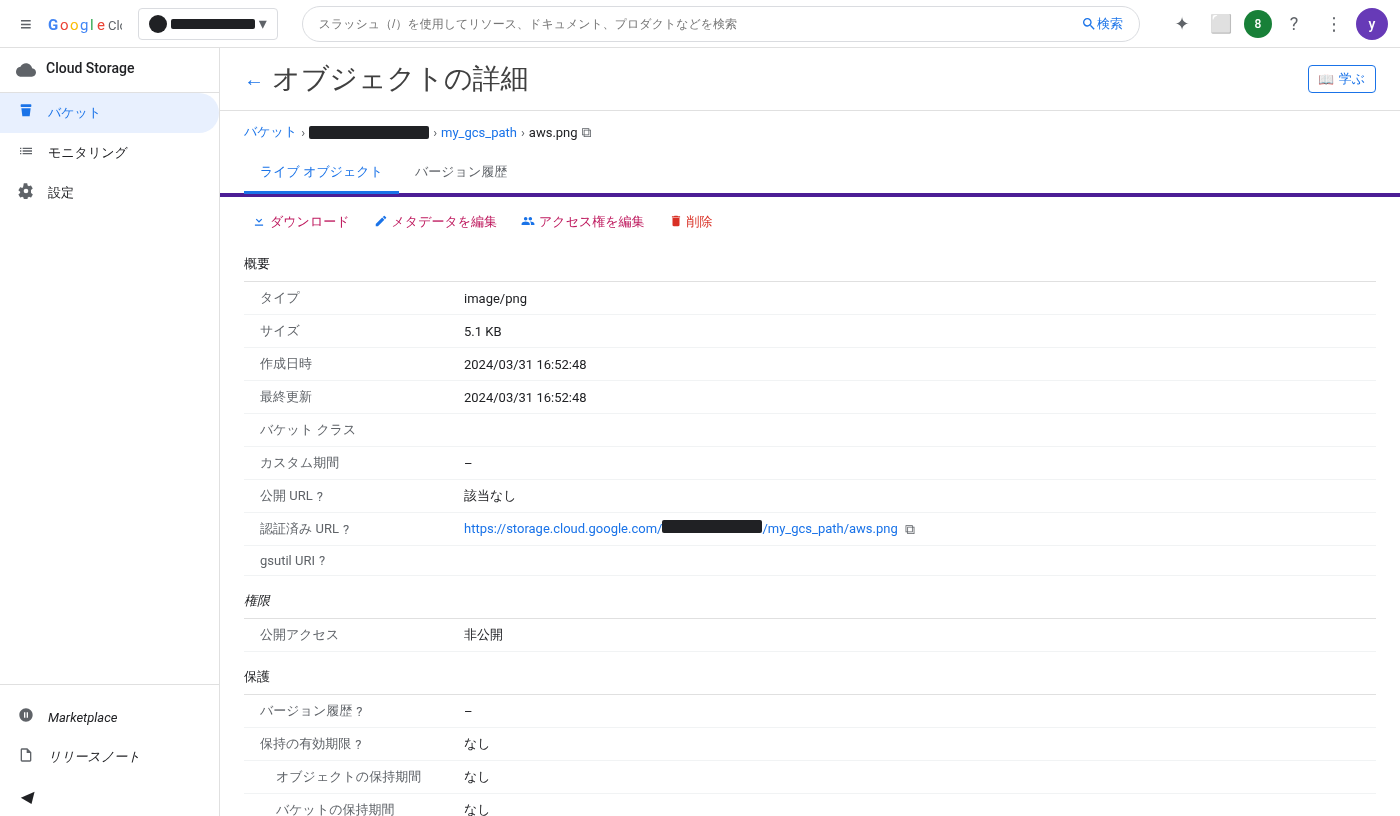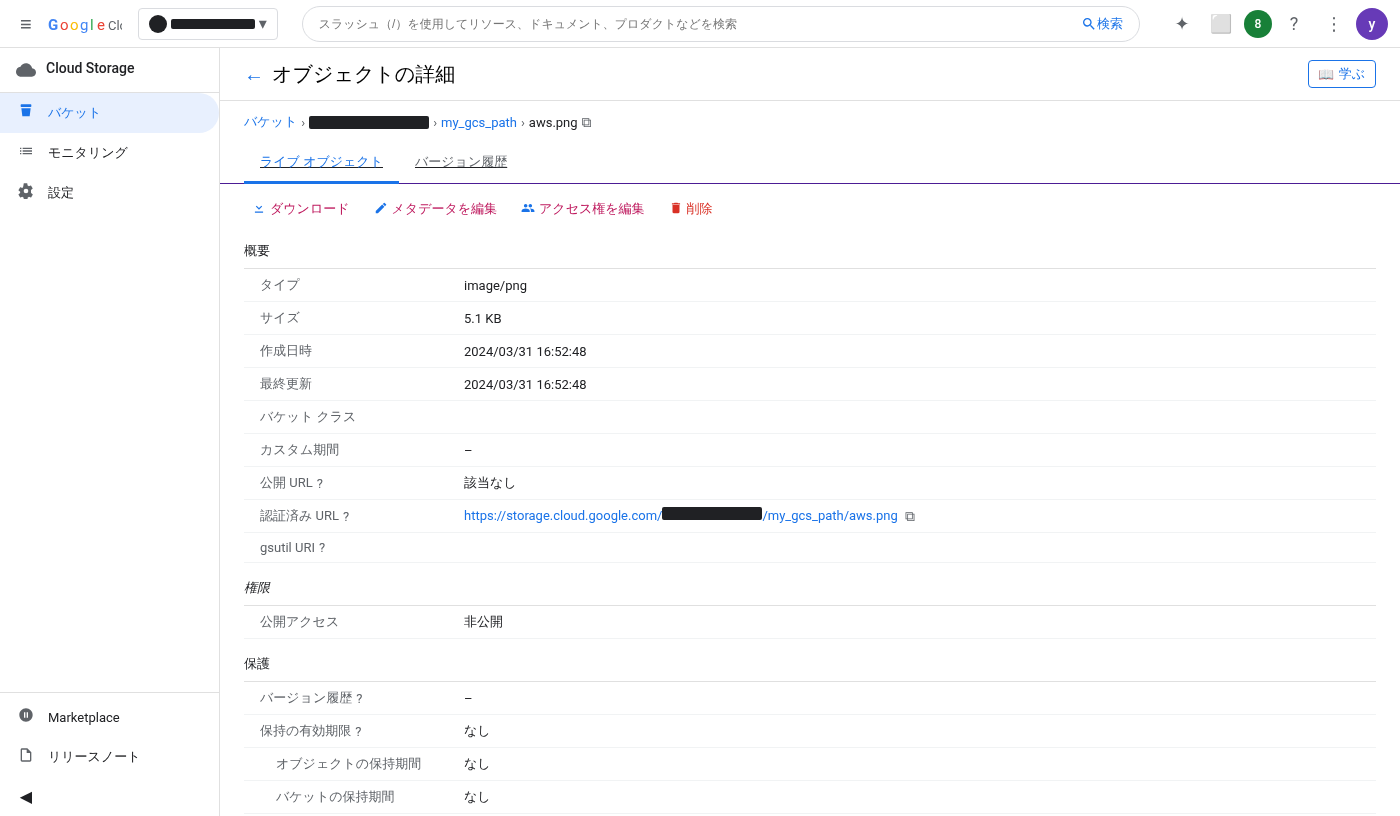--- a/index.html
+++ b/index.html
@@ -51,56 +51,55 @@
       display: flex; align-items: flex-start; gap: 10px;
       padding: 12px 16px; border-bottom: 1px solid #e0e0e0;
     }
     .sidebar-title { font-size: 14px; font-weight: 500; color: #202124; }
     .sidebar-item {
       display: flex; align-items: center; gap: 12px;
       padding: 10px 16px; cursor: pointer; color: #202124; font-size: 13px;
     }
     .sidebar-item.active { background: #e8f0fe; color: #1a73e8; border-radius: 0 20px 20px 0; }
     .sidebar-item .icon { font-size: 16px; width: 20px; text-align: center; }
-    .sidebar-bottom { margin-top: auto; border-top: 1px solid #e0e0e0; padding-top: 4px; }
+    .sidebar-bottom { margin-top: auto; border-top: 1px solid #e0e0e0; padding-top: 12px; font-style: italic; }
 
     
     .main {
       margin-left: 220px; margin-top: 48px; padding: 0;
       min-height: calc(816px - 48px); overflow-y: auto;
     }
 
     
     .page-header {
       display: flex; align-items: center; justify-content: space-between;
       padding: 12px 24px; border-bottom: 1px solid #e0e0e0;
     }
     .page-header-left { display: flex; align-items: center; gap: 8px; }
     .back-btn { color: #1a73e8; cursor: pointer; font-size: 20px; }
-    .page-title { font-size: 20px; font-weight: 400; color: #000000; }
+    .page-title { font-size: 28px; font-weight: 400; color: #404040; }
     .learn-btn {
       display: flex; align-items: center; gap: 4px;
       color: #1a73e8; cursor: pointer; font-size: 13px;
       border: 1px solid #1a73e8; border-radius: 4px; padding: 4px 10px;
     }
 
     
     .breadcrumb {
       display: flex; align-items: center; gap: 4px;
       padding: 12px 24px; font-size: 13px;
     }
     .breadcrumb-link { color: #1a73e8; cursor: pointer; }
     .breadcrumb-separator { color: #5f6368; }
     .breadcrumb-copy { color: #5f6368; cursor: pointer; font-size: 14px; }
 
     
     .tabs {
-      display: flex; border-bottom: 1px solid #4c1d95;
+      display: flex; border-bottom: 4px solid #4c1d95;
       padding: 0 24px;
-      text-decoration: underline;
     }
     .tab {
       padding: 10px 16px; cursor: pointer; font-size: 13px;
       color: #5f6368; border-bottom: 3px solid transparent;
       margin-bottom: -1px;
     }
     .tab.active { color: #1a73e8; border-bottom-color: #1a73e8; font-weight: 500; }
 
     
     .toolbar {

